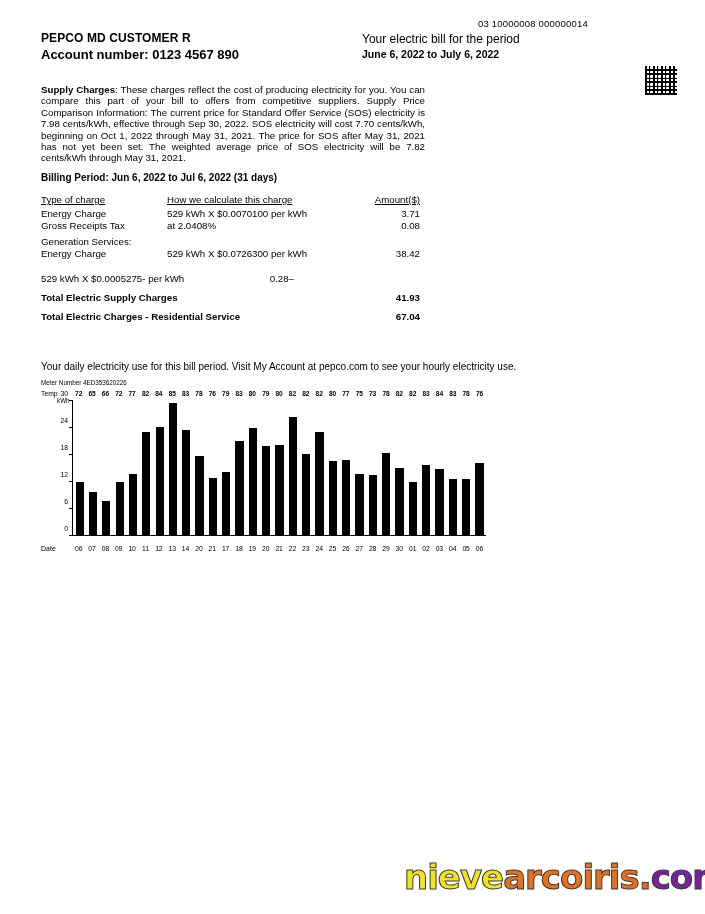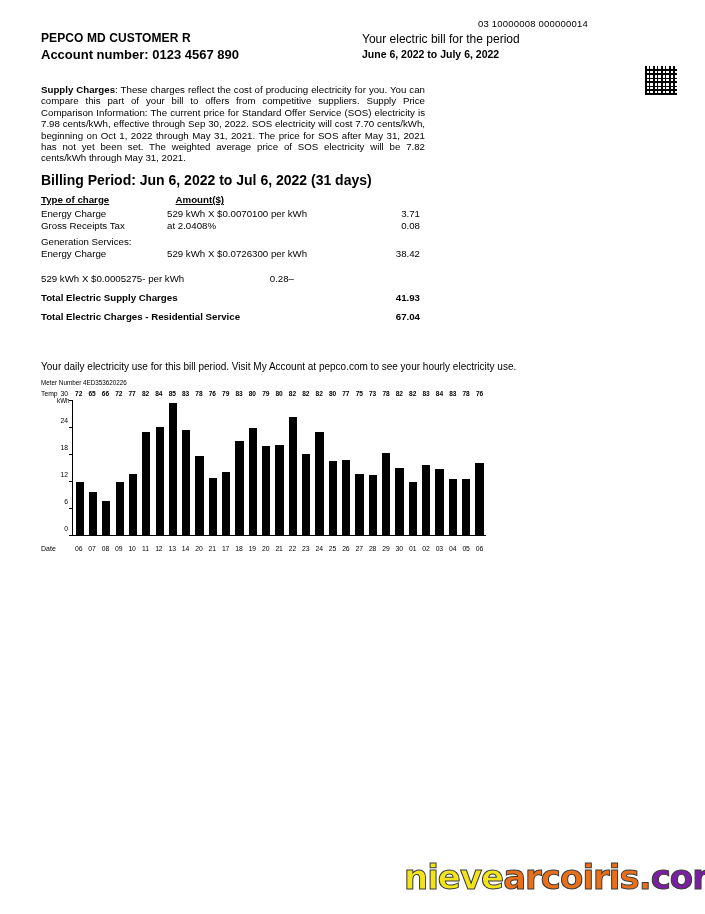--- a/index.html
+++ b/index.html
@@ -70,38 +70,38 @@
     width: 384px;
     font-size: 9.7px;
     line-height: 11.4px;
     text-align: justify;
   }
   .supply-para b { font-weight: bold; }
 
   .billing-period {
     position: absolute;
     left: 41px; top: 172px;
-    font-size: 14px;
+    font-size: 10px;
     font-weight: bold;
   }
 
   
   .charges {
     position: absolute;
     left: 41px; top: 193px;
     width: 379px;
   }
   .chg-row {
     display: flex;
     align-items: flex-start;
     font-size: 9.7px;
     line-height: 12.2px;
   }
   .chg-head {
-    font-weight: bold;
+    font-weight: normal;
     line-height: 14px;
     margin-bottom: 1px;
   }
   .chg-head .c1, .chg-head .c2, .chg-head .c3 {
     text-decoration: underline;
   }
   .c1 { width: 126px; flex: 0 0 126px; }
   .c2 { width: 196px; flex: 0 0 196px; }
   .c3 { width: 57px; flex: 0 0 57px; text-align: right; }
   .chg-group { line-height: 13px; }
@@ -246,20 +246,21 @@
 <div class="supply-para">
   <b>Supply Charges</b><span>: These charges reflect the cost of producing electricity for you. You can compare this part of your bill to offers from competitive suppliers.</span>
   <span>Supply Price Comparison Information:  The current price for Standard Offer Service (SOS) electricity is 7.98 cents/kWh, effective through Sep 30, 2022.  SOS electricity will cost 7.70 cents/kWh, beginning on Oct 1, 2022 through May 31, 2021.  The price for SOS after May 31, 2021 has not yet been set.  The weighted average price of SOS electricity will be 7.82 cents/kWh through May 31, 2021.</span>
 </div>
 
 <div class="billing-period">Billing Period:  Jun 6, 2022 to Jul 6, 2022 (31 days)</div>
 
 <div class="charges">
   <div class="chg-row chg-head">
     <div class="c1">Type of charge</div>
+    <div class="c2">How we calculate this charge</div>
     <div class="c3">Amount($)</div>
   </div>
 
 
   <div class="chg-row">
     <div class="c1">Energy Charge</div>
     <div class="c2">529 kWh X $0.0070100 per kWh</div>
     <div class="c3">3.71</div>
   </div>
 

